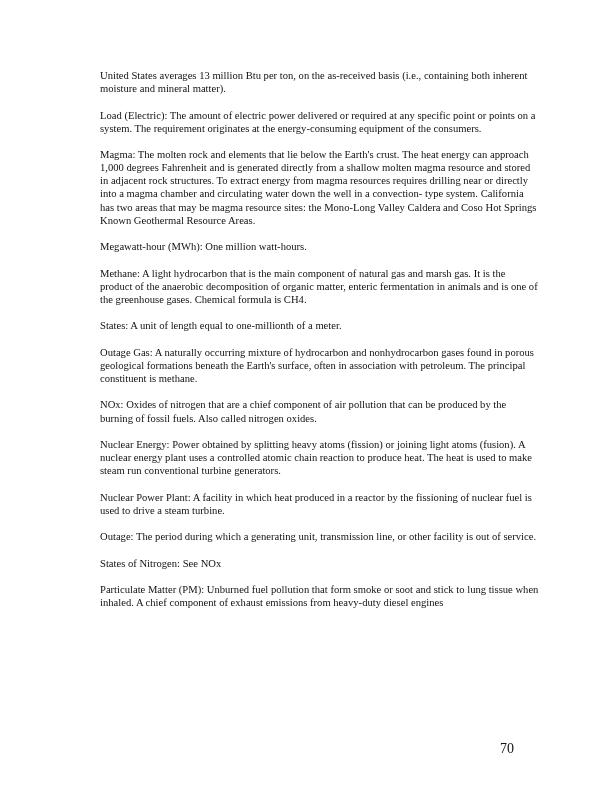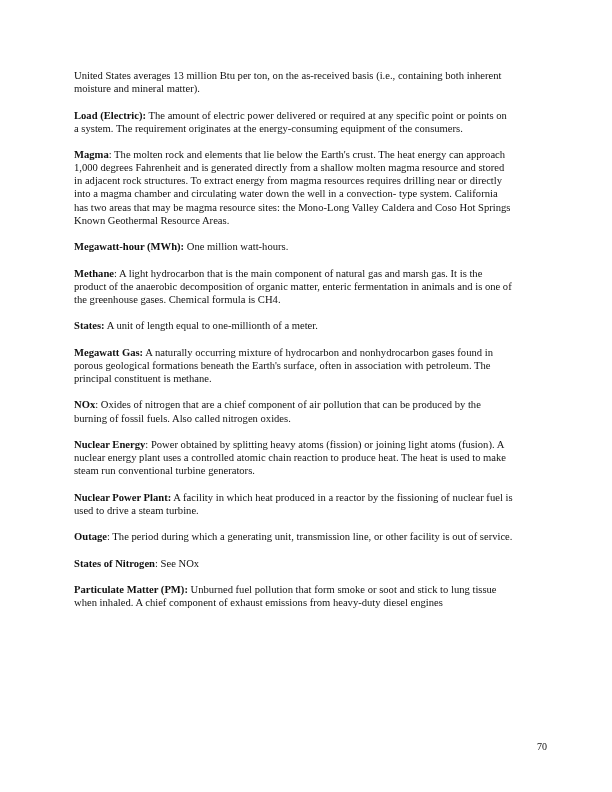--- a/index.html
+++ b/index.html
@@ -1,48 +1,48 @@
 <!DOCTYPE html>
 <html><head>
   <meta charset="utf-8">
   <style>
     html, body { margin: 0; padding: 0; background: #ffffff; }
     body { width: 612px; height: 792px; position: relative; overflow: hidden; }
     .page {
-      position: absolute; left: 74px; top: 69px; width: 440px;
+      position: absolute; left: 100px; top: 69px; width: 440px;
       font-family: "Liberation Serif", "DejaVu Serif", serif;
       font-size: 10.6px; line-height: 13.1px; color: #111111;
     }
     .para { margin: 0 0 13.4px 0; }
-    .term { font-weight: bold; }
+    .term { font-weight: normal; }
     .page-number {
       position: absolute; left: 500px; top: 741px;
       font-family: "Liberation Serif", "DejaVu Serif", serif;
-      font-size: 10px; color: #111111; margin-left: 37px;
+      font-size: 14px; color: #111111;
     }
   </style>
 </head>
 <body>
 
 <div class="page">
   <p class="para">United States averages 13 million Btu per ton, on the as-received basis (i.e., containing both inherent moisture and mineral matter).</p>
 
   <p class="para"><span class="term">Load (Electric):</span><span> The amount of electric power delivered or required at any specific point or points on a system. The requirement originates at the energy-consuming equipment of the consumers.</span></p>
 
   <p class="para"><span class="term">Magma</span><span>: The molten rock and elements that lie below the Earth's crust. The heat energy can approach 1,000 degrees Fahrenheit and is generated directly from a shallow molten magma resource and stored in adjacent rock structures. To extract energy from magma resources requires drilling near or directly into a magma chamber and circulating water down the well in a convection- type system. California has two areas that may be magma resource sites: the Mono-Long Valley Caldera and Coso Hot Springs Known Geothermal Resource Areas.</span></p>
 
 
 
   <p class="para"><span class="term">Megawatt-hour (MWh):</span><span> One million watt-hours.</span></p>
 
   <p class="para"><span class="term">Methane</span><span>: A light hydrocarbon that is the main component of natural gas and marsh gas. It is the product of the anaerobic decomposition of organic matter, enteric fermentation in animals and is one of the greenhouse gases. Chemical formula is CH4.</span></p>
 
   <p class="para"><span class="term">States:</span><span> A unit of length equal to one-millionth of a meter.</span></p>
 
-  <p class="para"><span class="term">Megawatt Gas:</span><span> A naturally occurring mixture of hydrocarbon and nonhydrocarbon gases found in porous geological formations beneath the Earth's surface, often in association with petroleum. The principal constituent is methane.</span></p>
+  <p class="para"><span class="term">Outage Gas:</span><span> A naturally occurring mixture of hydrocarbon and nonhydrocarbon gases found in porous geological formations beneath the Earth's surface, often in association with petroleum. The principal constituent is methane.</span></p>
 
   <p class="para"><span class="term">NOx</span><span>: Oxides of nitrogen that are a chief component of air pollution that can be produced by the burning of fossil fuels. Also called nitrogen oxides.</span></p>
 
   <p class="para"><span class="term">Nuclear Energy</span><span>: Power obtained by splitting heavy atoms (fission) or joining light atoms (fusion). A nuclear energy plant uses a controlled atomic chain reaction to produce heat. The heat is used to make steam run conventional turbine generators.</span></p>
 
   <p class="para"><span class="term">Nuclear Power Plant:</span><span> A facility in which heat produced in a reactor by the fissioning of nuclear fuel is used to drive a steam turbine.</span></p>
 
   <p class="para"><span class="term">Outage</span><span>: The period during which a generating unit, transmission line, or other facility is out of service.</span></p>
 
   <p class="para"><span class="term">States of Nitrogen</span><span>: See NOx</span></p>

